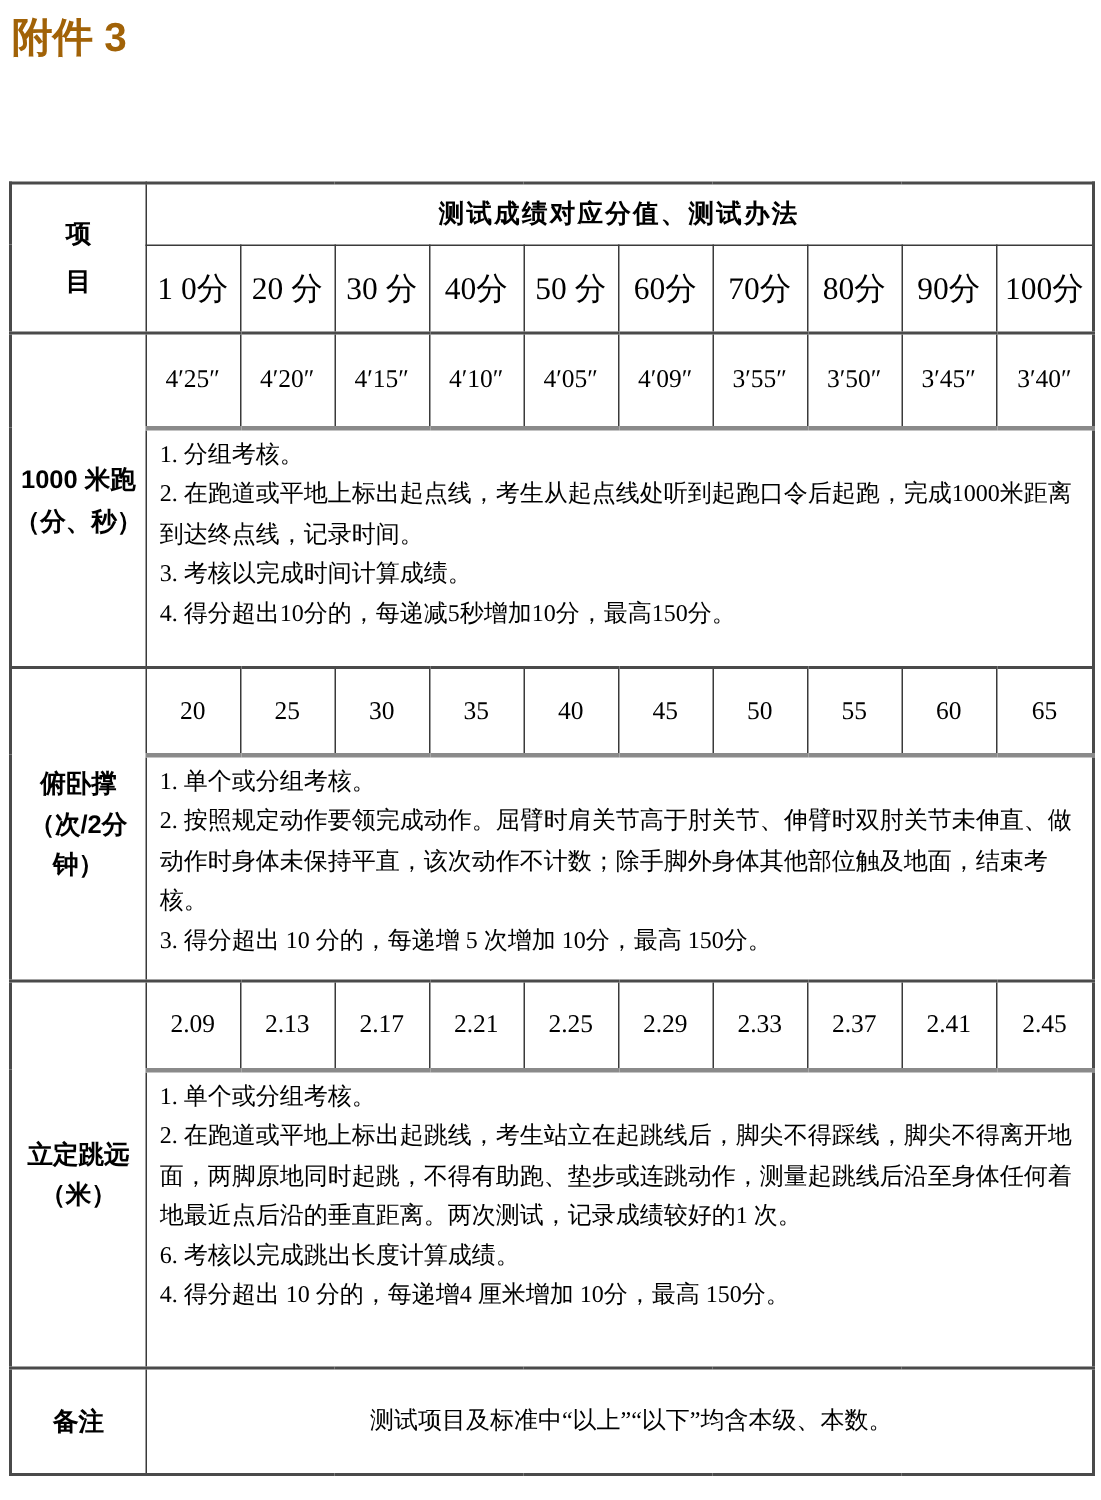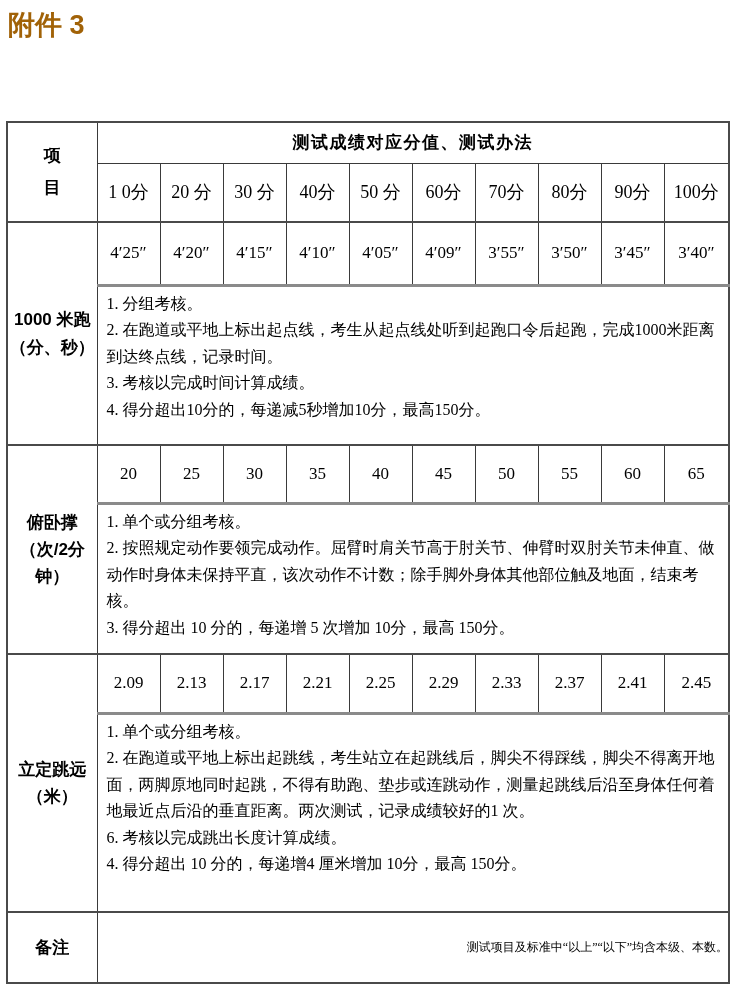--- a/index.html
+++ b/index.html
@@ -39,40 +39,40 @@
   
   .group-top td { border-top: 2px solid #4a4a4a; }
   
   td.val { border-bottom: 3px solid #8a8a8a; margin-left: 17px; }
   .bold-hdr {
     font-weight: bold;
     font-size: 17px;
     font-family: "Liberation Sans", sans-serif;
   }
   td.merged-hdr { letter-spacing: 1.5px; }
-  td.score-hdr { font-size: 18px; margin-top: 32px; }
+  td.score-hdr { font-size: 21px; margin-top: 32px; }
   td.val { font-size: 17px; }
   td.label-cell {
     font-weight: bold;
     font-size: 17px;
     font-family: "Liberation Sans", sans-serif;
     line-height: 1.6;
   }
   td.item-cell { line-height: 1.9; }
   td.desc-cell {
     text-align: left;
     vertical-align: top;
     padding: 4px 6px 0 9px;
     font-size: 16px;
     line-height: 26.5px;
   }
   td.remark-cell {
-    text-align: right;
+    text-align: center;
     padding-left: 16px;
-    font-size: 12px;
+    font-size: 16px;
   }
 </style>
 </head>
 <body>
 
 <div class="doc-title">附件 3</div>
 
 <table class="score-table">
   <colgroup>
     <col style="width:90px">

